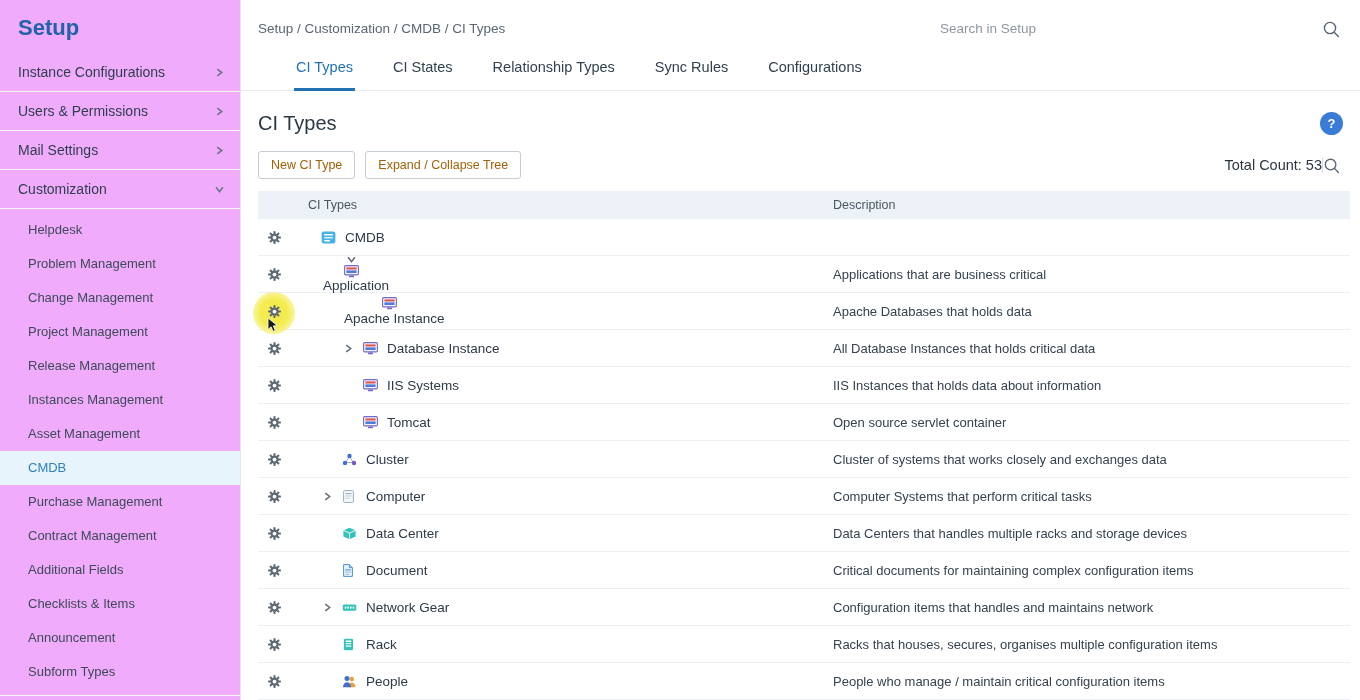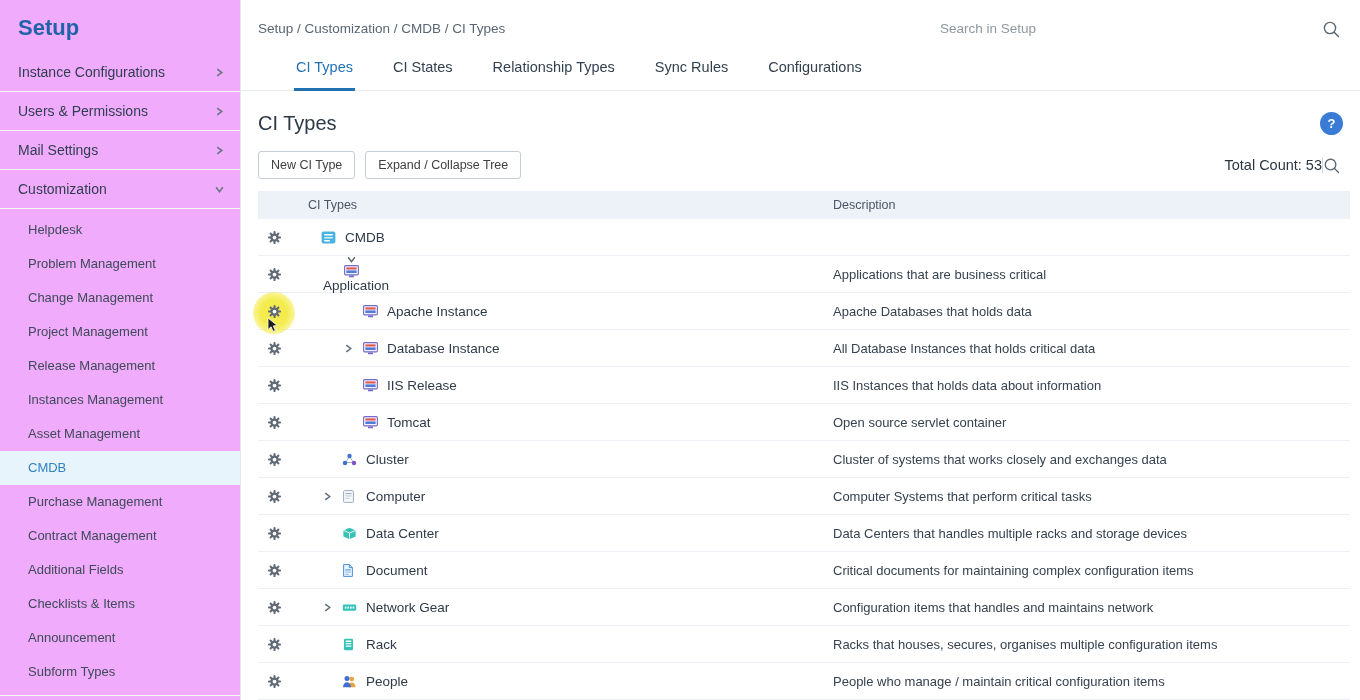--- a/index.html
+++ b/index.html
@@ -22,21 +22,21 @@
 .searchbox input::placeholder{color:#8d97a1}
 .sicon{display:flex;align-items:center;cursor:pointer}
 .tabs{display:flex;gap:36px;padding:0 20px 0 53px;border-bottom:1px solid #e7eaee;height:34px}
 .tab{font-size:14.5px;color:#33414f;padding:2px 2px 0;cursor:pointer;height:34px;border-bottom:3px solid transparent}
 .tab.active{color:#2271b3;border-bottom:3px solid #2271b3}
 .page-head{display:flex;align-items:center;justify-content:space-between;padding:19px 17px 6px;height:53px}
 .page-title{font-size:20px;font-weight:normal;color:#2b3947}
 .help-btn{width:23px;height:23px;border-radius:50%;background:#3a7bd5;color:#fff;font-size:13px;display:flex;align-items:center;justify-content:center;cursor:pointer;font-weight:bold}
 .toolbar{display:flex;align-items:center;justify-content:space-between;padding:8px 20px 12px 17px}
 .toolbar-left{display:flex;gap:10px}
-.btn{border:1px solid #c6ccd4;background:#fff;border-radius:3px;padding:6px 12px;font-size:12.5px;color:#404040;cursor:pointer;font-family:inherit}
+.btn{border:1px solid #c6ccd4;background:#fff;border-radius:3px;padding:6px 12px;font-size:12.5px;color:#a16207;cursor:pointer;font-family:inherit}
 .toolbar-right{display:flex;align-items:center;gap:0}
 .total-count{font-size:14.5px;color:#2b3540}
 .count-num{margin-left:4px}
 .vdiv{width:1px;height:16px;background:#d5dae0}
 .table{margin:0 10px 0 17px}
 .thead{display:flex;background:#edf1f8;height:28px;align-items:center;font-size:12.5px;color:#495764}
 .th-name{width:575px;padding-left:50px}
 .th-desc{flex:1}
 .row{display:flex;align-items:center;height:37px;border-bottom:1px solid #eceff3;background:#fff}
 .cell-name{width:575px;display:flex;align-items:center}
@@ -233,21 +233,21 @@
                     </g>
                     <circle cx="8" cy="8" r="2" fill="#fff"></circle>
                   </svg>
                 </span>
                 <span class="cursor">
                   <svg width="12" height="17" viewBox="0 0 12 17">
                     <path d="M1 1 L1 12.6 L4.1 9.8 L6.1 14.4 L8.3 13.4 L6.3 8.9 L10.3 8.6 Z" fill="#1b1b1b" stroke="#fff" stroke-width="0.8"></path>
                   </svg>
                 </span>
               </div>
-              <div class="tree" style="padding-left: 54px;">
+              <div class="tree" style="padding-left: 54px; flex-direction: column;">
                 <span class="arrow-slot"></span>
                 <span class="type-icon">
                   <svg width="15" height="13" viewBox="0 0 15 13">
                     <rect x="0.6" y="0.6" width="13.8" height="9.3" rx="1.2" fill="#f3f5fd" stroke="#7468c9" stroke-width="1.1"></rect>
                     <rect x="2.4" y="2.4" width="10.2" height="2.1" fill="#e2574c"></rect>
                     <rect x="2.4" y="5.4" width="10.2" height="2.6" fill="#4f7bd9"></rect>
                     <rect x="5" y="10.6" width="5" height="1.6" rx="0.5" fill="#7468c9"></rect>
                   </svg>
                 </span>
                 <span class="row-label">Apache Instance</span>
@@ -309,21 +309,21 @@
               <div class="tree" style="padding-left: 54px;">
                 <span class="arrow-slot"></span>
                 <span class="type-icon">
                   <svg width="15" height="13" viewBox="0 0 15 13">
                     <rect x="0.6" y="0.6" width="13.8" height="9.3" rx="1.2" fill="#f3f5fd" stroke="#7468c9" stroke-width="1.1"></rect>
                     <rect x="2.4" y="2.4" width="10.2" height="2.1" fill="#e2574c"></rect>
                     <rect x="2.4" y="5.4" width="10.2" height="2.6" fill="#4f7bd9"></rect>
                     <rect x="5" y="10.6" width="5" height="1.6" rx="0.5" fill="#7468c9"></rect>
                   </svg>
                 </span>
-                <span class="row-label">IIS Release</span>
+                <span class="row-label">IIS Systems</span>
               </div>
             </div>
             <div class="cell-desc">IIS Instances that holds data about information</div>
           </div>
           <div class="row">
             <div class="cell-name">
               <div class="gear-cell">
                 <span class="gear-glyph">
                   <svg width="15" height="15" viewBox="0 0 16 16">
                     <g fill="#5f6a76">

